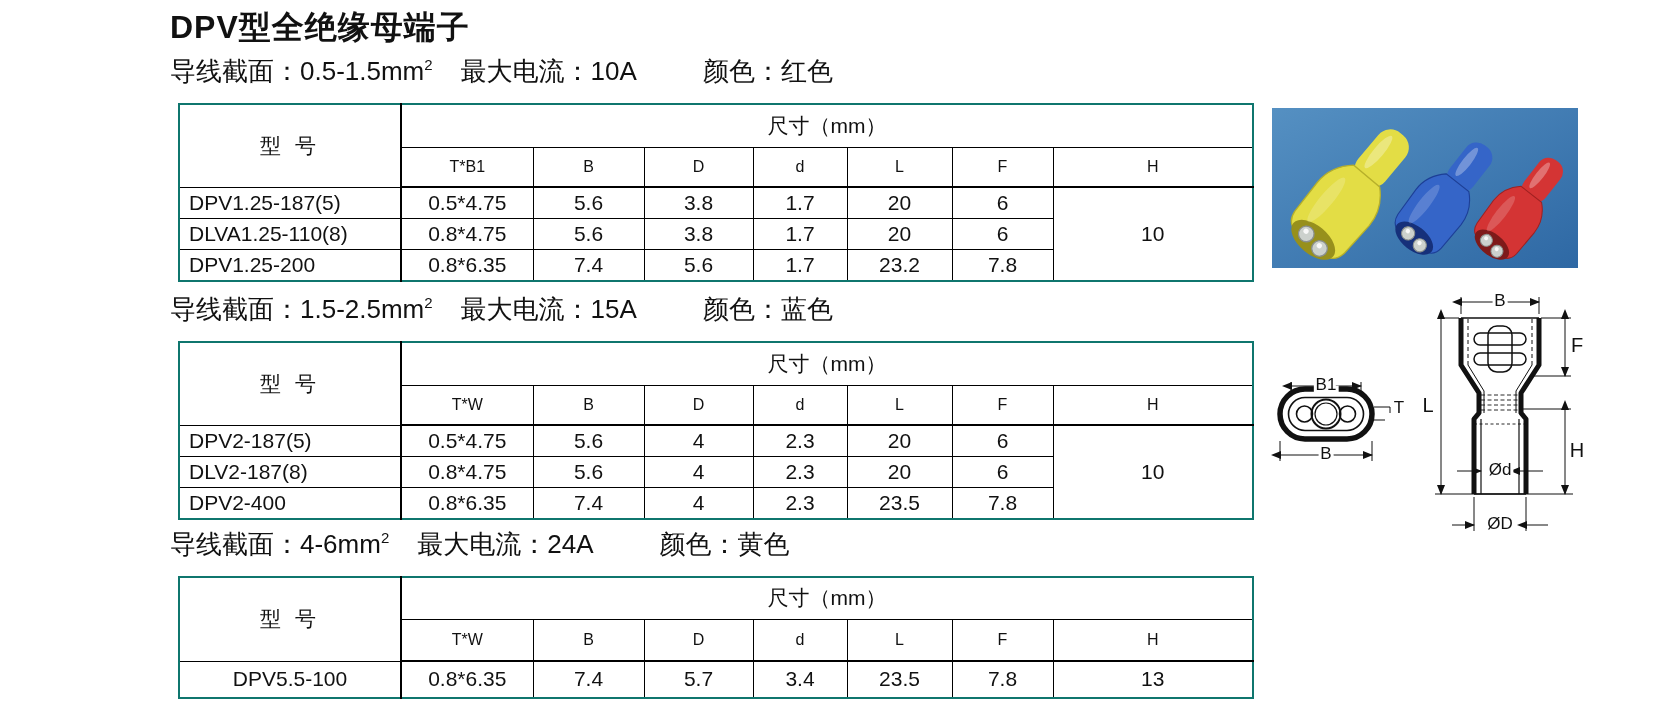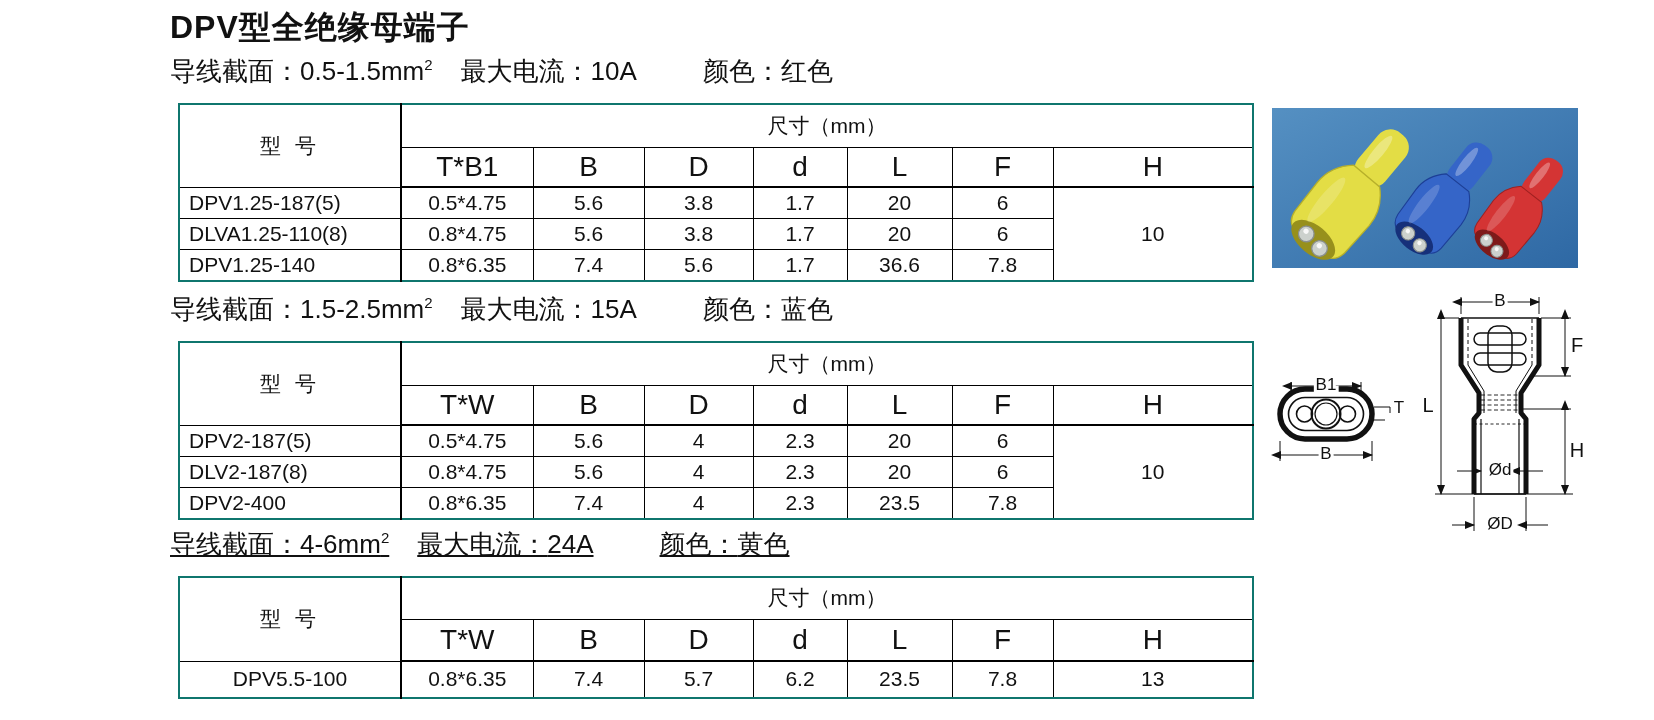--- a/index.html
+++ b/index.html
@@ -11,35 +11,35 @@
   .title{
     position:absolute;left:170px;top:6px;font-size:32px;font-weight:600;
     letter-spacing:1px;white-space:nowrap;
   }
   .spec-line{
     position:absolute;left:170px;font-size:26px;white-space:nowrap;
   }
   .spec-line sup{font-size:15px;}
   .spec-s1{top:54px;}
   .spec-s2{top:292px;}
-  .spec-s3{top:527px;text-decoration:underline;}
+  .spec-s3{top:527px;}
   .gap-current{margin-left:28px;}
   .gap-color{margin-left:66px;}
 
   table.spec{
     position:absolute;left:178px;width:1074px;border-collapse:collapse;
     table-layout:fixed;font-size:21px;text-align:center;
     border:2px solid #0f766e;
   }
   table.spec td{
     border:1px solid #000;padding:0;height:30px;line-height:1.05;
     overflow:hidden;white-space:nowrap;
   }
   table.spec tr.r-dim td{height:42px;font-size:21px;}
-  table.spec tr.r-sub td{height:38px;border-bottom:2px solid #000;font-size:28px;}
+  table.spec tr.r-sub td{height:38px;border-bottom:2px solid #000;font-size:16px;}
   table.spec td.model-h{border-right:2px solid #000;font-size:22px;letter-spacing:4px;}
   table.spec td.model{text-align:left;padding-left:9px;border-right:2px solid #000;margin-top:21px;}
   table.tb3 td.model{text-align:center;padding-left:0;}
   .tb1{top:103px;}
   .tb2{top:341px;}
   .tb3{top:576px;}
   table.tb3 tr.r-dim td{height:41px;}
   table.tb3 tr.r-sub td{height:40px;}
   table.tb3 tr.r-data td{height:35px;}
 
@@ -103,26 +103,26 @@
     <tr class="r-data">
       <td class="model">DLVA1.25-110(8)</td>
       <td>0.8*4.75</td>
       <td>5.6</td>
       <td>3.8</td>
       <td>1.7</td>
       <td>20</td>
       <td>6</td>
     </tr>
     <tr class="r-data">
-      <td class="model">DPV1.25-140</td>
+      <td class="model">DPV1.25-200</td>
       <td>0.8*6.35</td>
       <td>7.4</td>
       <td>5.6</td>
       <td>1.7</td>
-      <td>36.6</td>
+      <td>23.2</td>
       <td>7.8</td>
     </tr>
   </tbody>
     </table>
 
   <div class="spec-line spec-s2">
     <span>导线截面：</span><span>1.5-2.5mm</span><sup>2</sup><span class="gap-current">最大电流：</span><span>15A</span><span class="gap-color">颜色：</span><span>蓝色</span>
   </div>
 
   <table class="spec tb2">
@@ -208,21 +208,21 @@
       <td>d</td>
       <td>L</td>
       <td>F</td>
       <td>H</td>
     </tr>
     <tr class="r-data">
       <td class="model">DPV5.5-100</td>
       <td>0.8*6.35</td>
       <td>7.4</td>
       <td>5.7</td>
-      <td>6.2</td>
+      <td>3.4</td>
       <td>23.5</td>
       <td>7.8</td>
       <td>13</td>
     </tr>
   </tbody>
     </table>
 
   <div class="photo-wrap">
     <svg width="306" height="160" viewBox="0 0 306 160" xmlns="http://www.w3.org/2000/svg">
       <defs>

